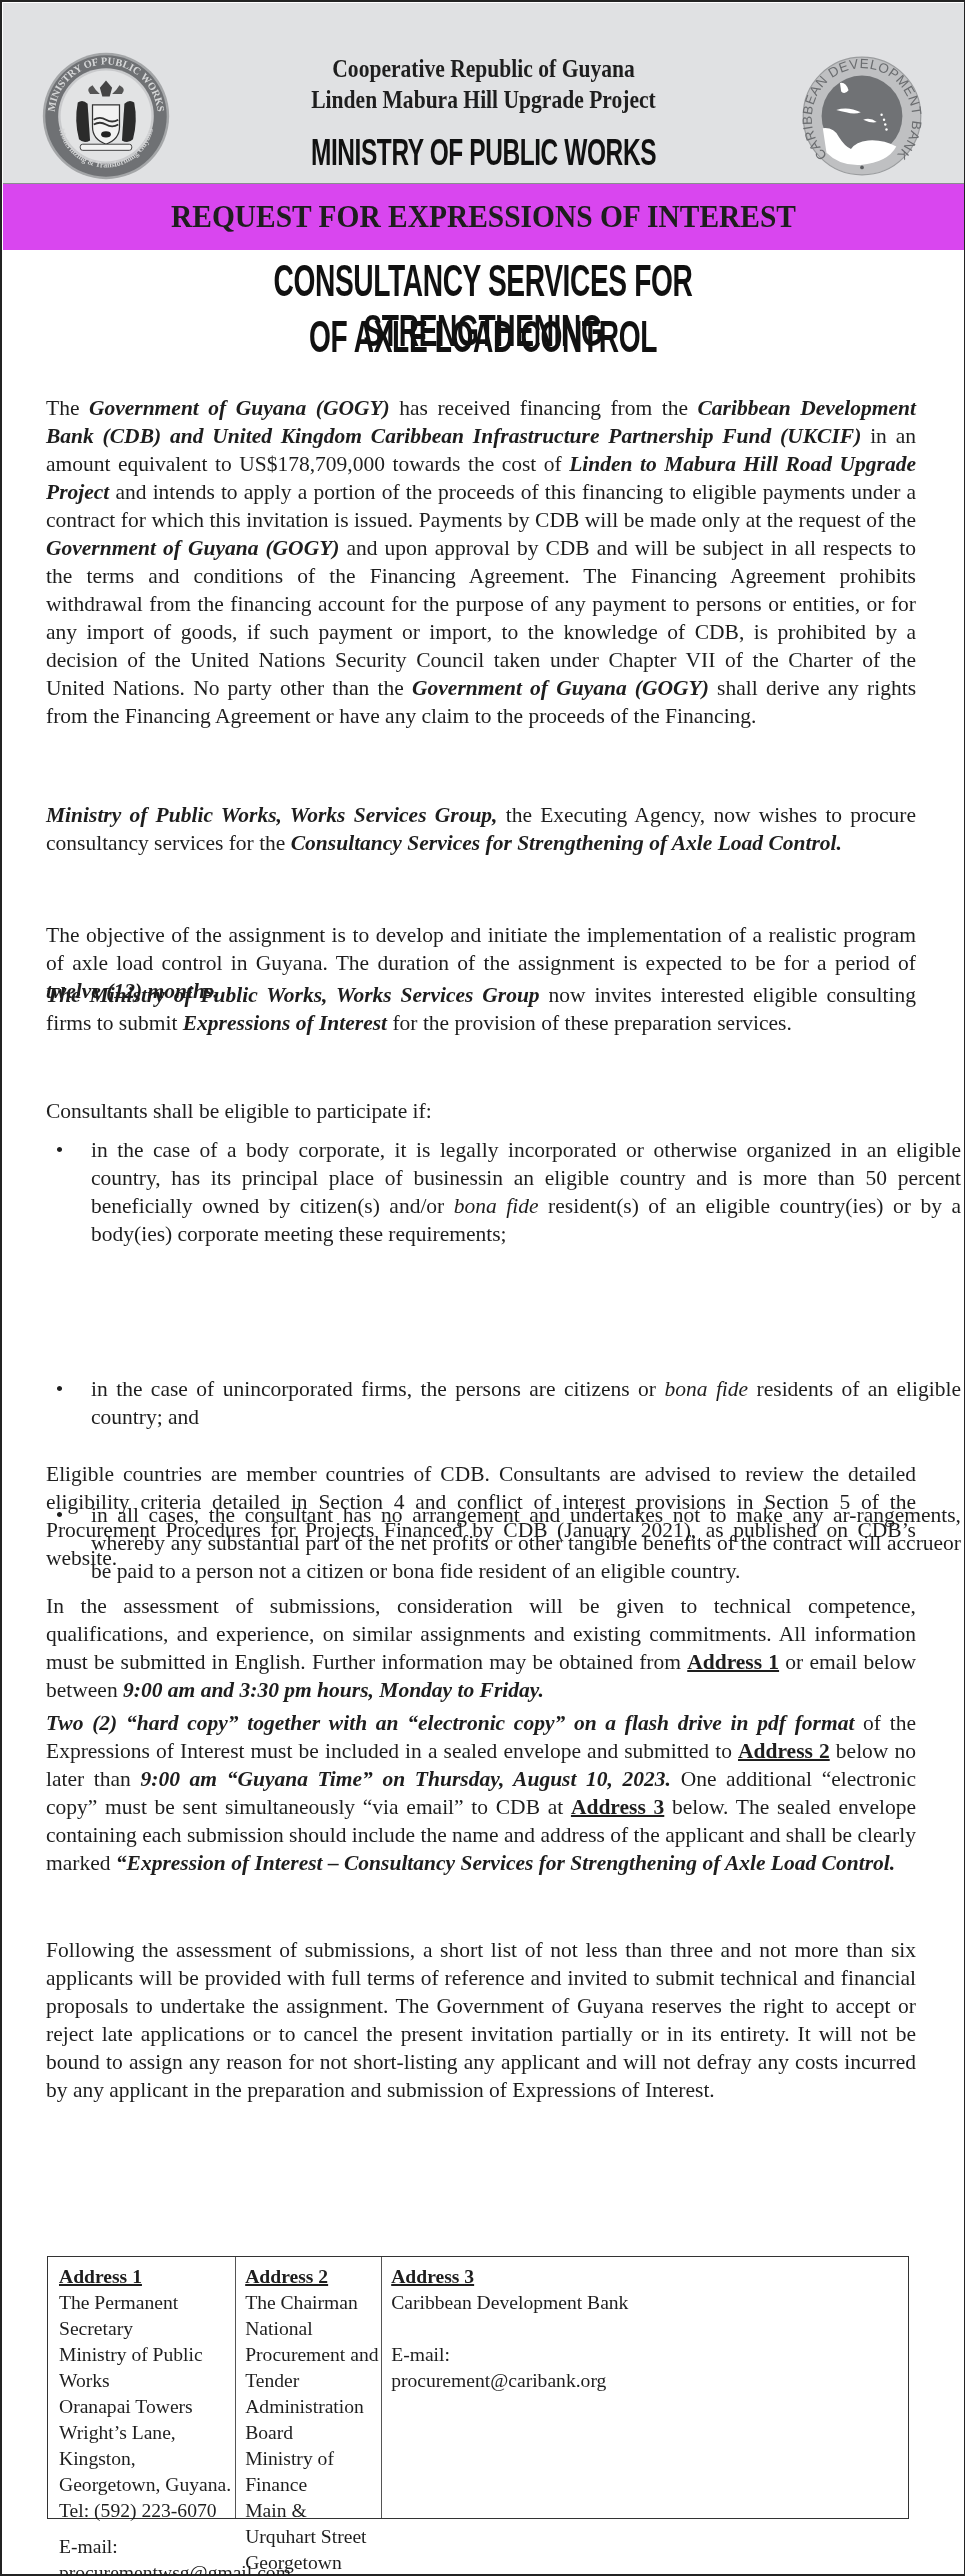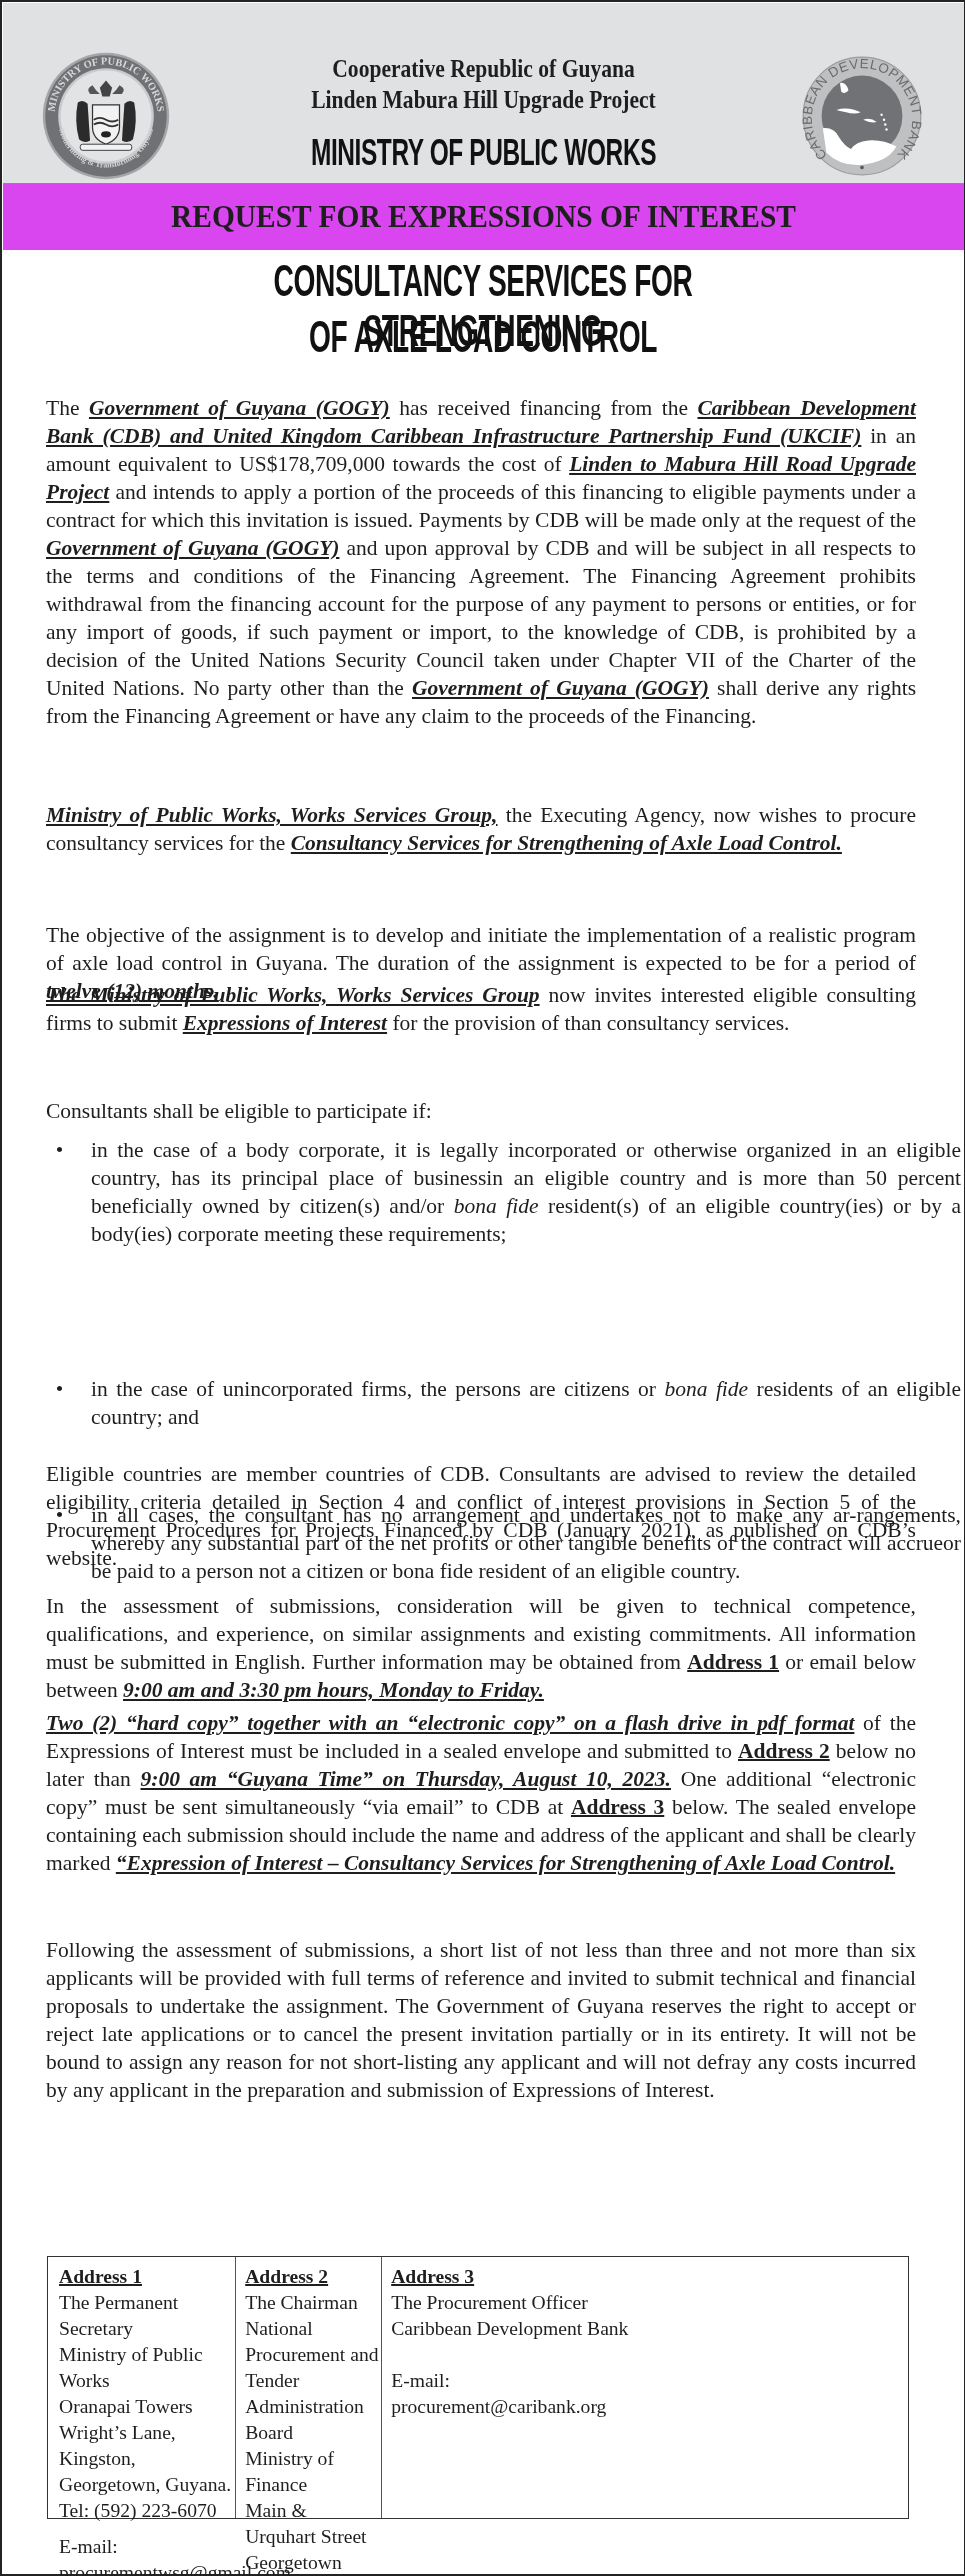--- a/index.html
+++ b/index.html
@@ -23,21 +23,21 @@
   .logo-left { position:absolute; left:38px; top:48px; width:130px; height:130px; }
   .logo-right { position:absolute; left:799px; top:53px; width:120px; height:120px; }
   .title { position:absolute; left:0; right:0; text-align:center;
            font-family:"Liberation Sans", sans-serif; font-weight:bold; color:#111;
            font-size:44px; letter-spacing:-0.6px; }
   .title.l1 { top:256px; transform:scaleX(0.64); }
   .title.l2 { top:312px; transform:scaleX(0.64); }
   .content { position:absolute; left:46px; width:870px; font-size:21.5px; line-height:28px;
              text-align:justify; color:#1e1e1e; }
   .content p { margin:0; }
-  .bi { font-weight:bold; font-style:italic;text-decoration:underline; }
+  .bi { font-weight:bold; font-style:italic; }
   .i { font-style:italic; }
   .ul { font-weight:bold; text-decoration:underline; text-decoration-thickness:1.8px; }
   .bul { position:relative; padding-left:45px; }
   .bul .dot { position:absolute; left:9.8px; top:0; }
   .addr-table { position:absolute; left:47px; top:2256px; width:862px; height:263px;
                 border:0.9px solid #333; box-sizing:border-box; display:flex; }
   .addr-col { box-sizing:border-box; padding:7.4px 0 0 11px; font-size:19.6px; line-height:26px; }
   .addr-col.c1 { width:188px; border-right:0.6px solid #555; }
   .addr-col.c2 { width:146px; border-right:0.6px solid #555; }
   .addr-col.c3 { flex:1; }
@@ -121,21 +121,21 @@
 
 <div class="content" style="top:801px;">
   <p><span class="bi">Ministry of Public Works, Works Services Group,</span><span> the Executing Agency, now wishes to procure consultancy services for the </span><span class="bi">Consultancy Services for Strengthening of Axle Load Control.</span></p>
 </div>
 
 <div class="content" style="top:873px;margin-top:48px;">
   <p><span> The objective of the assignment is to develop and initiate the implementation of a realistic program of axle load control in Guyana.  The duration of the assignment is expected to be for a period of </span><span class="bi">twelve (12) months.</span></p>
 </div>
 
 <div class="content" style="top:981px;">
-  <p><span class="bi"> The Ministry of Public Works, Works Services Group</span><span> now invites interested eligible consulting firms to submit </span><span class="bi">Expressions of Interest</span><span> for the provision of than consultancy services.</span></p>
+  <p><span class="bi"> The Ministry of Public Works, Works Services Group</span><span> now invites interested eligible consulting firms to submit </span><span class="bi">Expressions of Interest</span><span> for the provision of these preparation services.</span></p>
 </div>
 
 <div class="content" style="top:1097px;">
   <p>Consultants shall be eligible to participate if:</p>
 </div>
 
 <div class="content bul" style="top:1136px;">
   <span class="dot">•</span>
   <span>in the case of a body corporate, it is legally incorporated or otherwise organized in an eligible country, has its principal place of businessin an eligible country and is more than 50 percent beneficially owned by citizen(s) and/or </span><span class="i">bona fide</span><span> resident(s) of an eligible country(ies) or by a body(ies) corporate meeting these requirements;</span>
 </div>
@@ -182,20 +182,19 @@
     <div class="who">The Chairman</div>
     <div>National Procurement and</div>
     <div>Tender Administration Board</div>
     <div>Ministry of Finance</div>
     <div>Main &amp; Urquhart Street</div>
     <div>Georgetown</div>
 
   </div>
   <div class="addr-col c3" style="padding-left:9.2px;">
     <div class="h">Address 3</div>
-    <div class="who">The Procurement Officer</div>
     <div>Caribbean Development Bank</div>
     <div class="gap" style="height:26px;"></div>
     <div>E-mail:</div>
     <div>procurement@caribank.org</div>
   </div>
 </div>
 
 
 </body></html>

